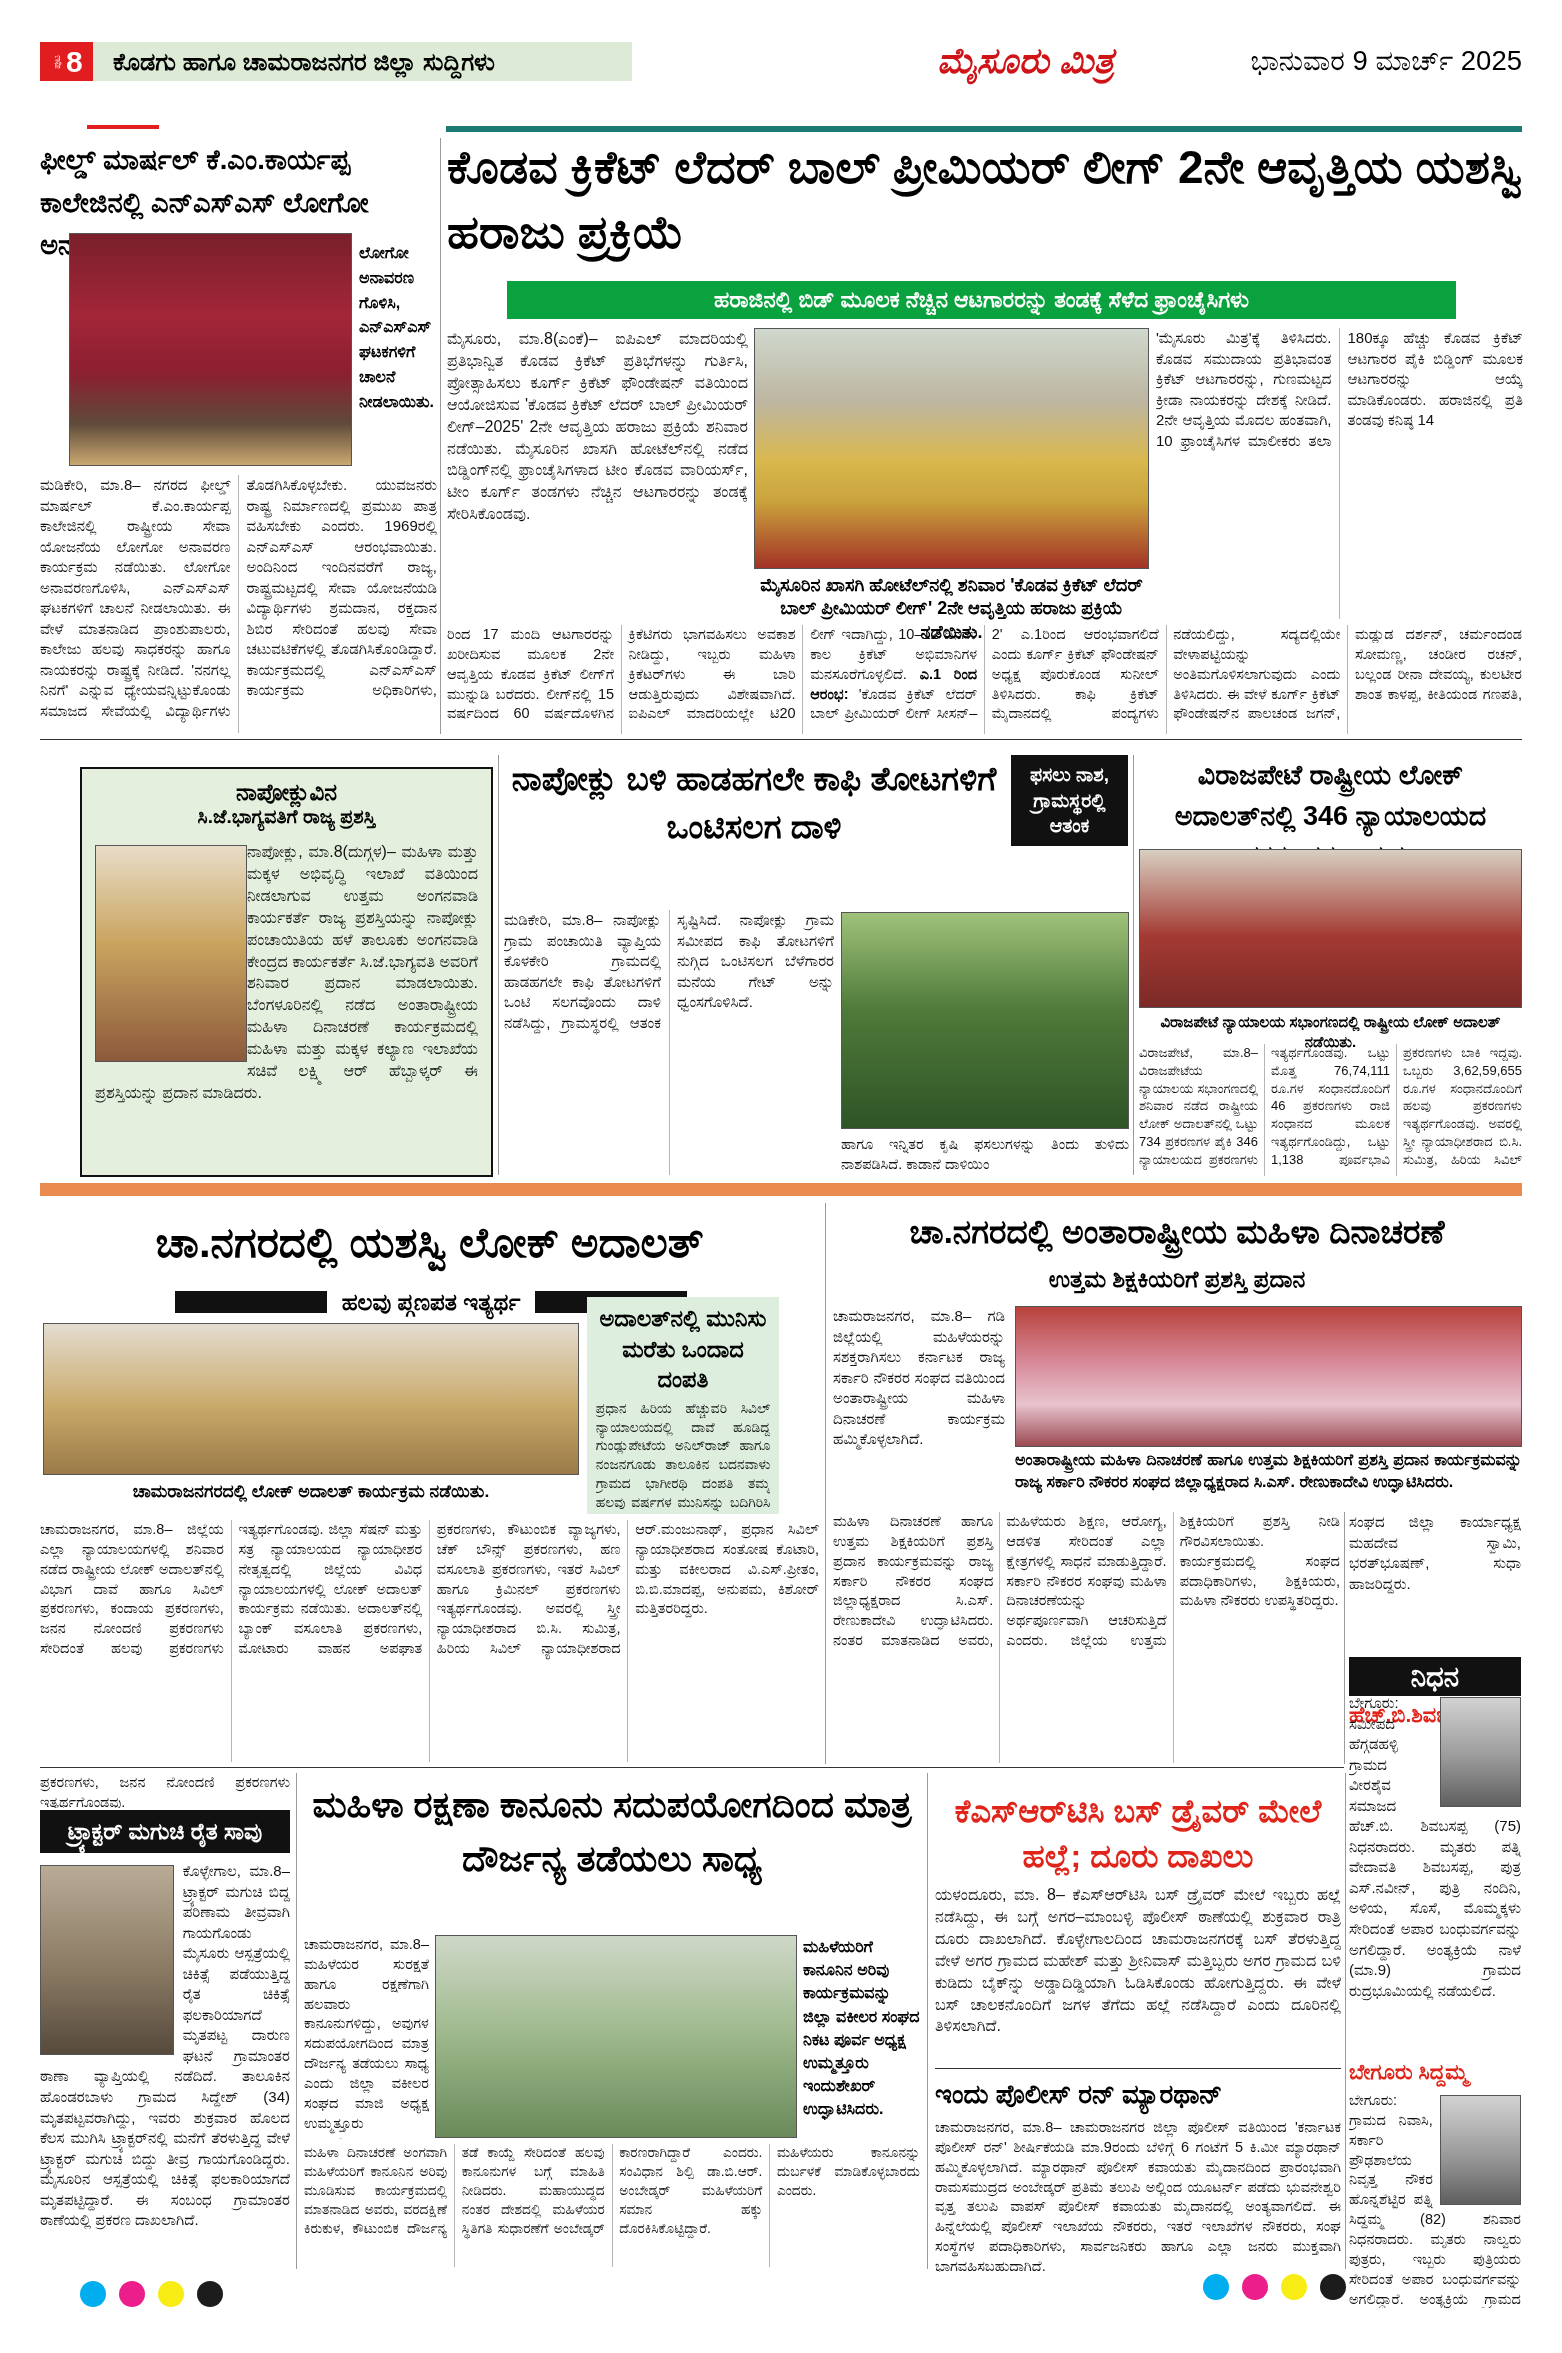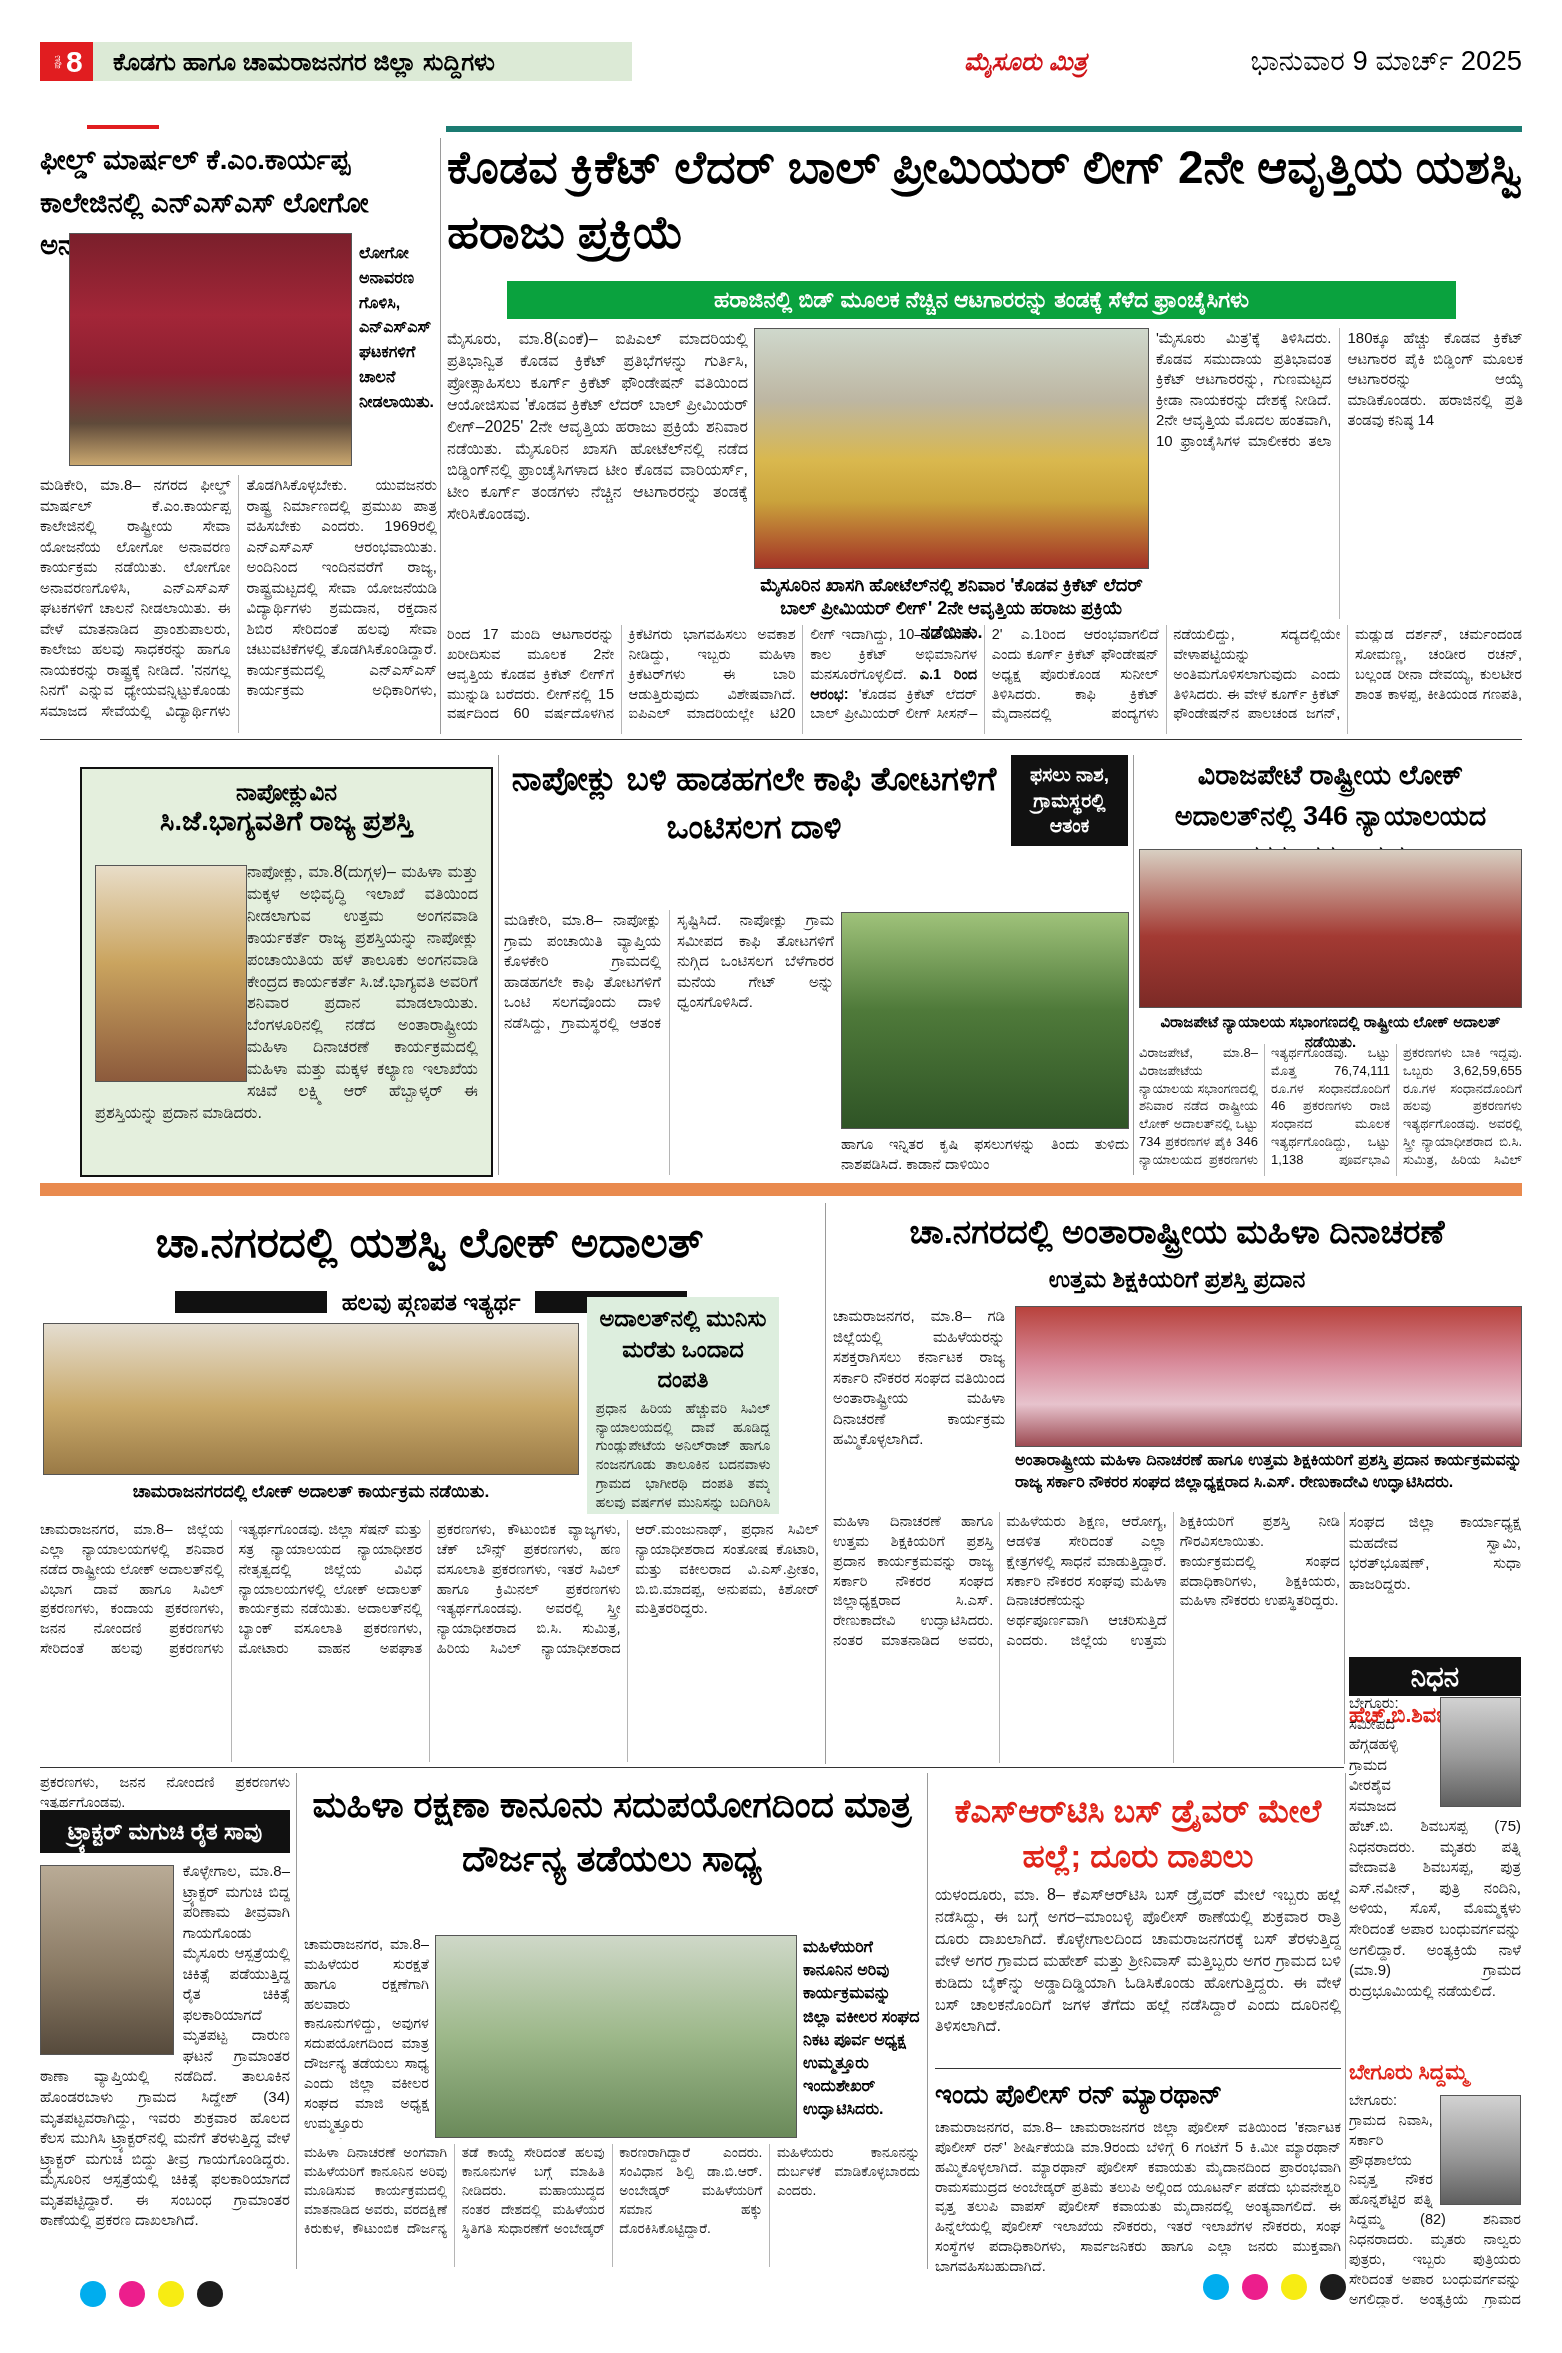--- a/index.html
+++ b/index.html
@@ -39,21 +39,21 @@
 
 <div id="page">
 
   <div class="abs" style="left:40px;top:42px;width:54px;height:39px;background:var(--page-red);color:#fff;display:flex;align-items:center;justify-content:center;gap:2.9px">
     <span style="font-size:9.4px;writing-mode:vertical-rl;transform:rotate(180deg)">ಪುಟ</span>
     <span style="font-size:30px;font-weight:700">8</span>
   </div>
   <div class="abs" style="left:93px;top:42px;width:539px;height:39px;background:var(--strip-green-bg);display:flex;align-items:center;padding-left:20px">
     <span class="hl" style="font-size:24px">ಕೊಡಗು ಹಾಗೂ ಚಾಮರಾಜನಗರ ಜಿಲ್ಲಾ ಸುದ್ದಿಗಳು</span>
   </div>
-  <div class="abs center" style="left:906px;top:38px;width:239px;height:46px;color:var(--masthead-red);font-size:25px;font-weight:700;font-style:italic;line-height:46px">ಮೈಸೂರು ಮಿತ್ರ</div>
+  <div class="abs center" style="left:906px;top:38px;width:239px;height:46px;color:var(--masthead-red);font-size:36px;font-weight:700;font-style:italic;line-height:46px">ಮೈಸೂರು ಮಿತ್ರ</div>
   <div class="abs" style="left:1145px;top:45px;width:377px;height:32px;text-align:right;font-size:27.5px;font-weight:400">ಭಾನುವಾರ 9 ಮಾರ್ಚ್ 2025</div>
   <div class="abs" style="left:87px;top:125px;width:72px;height:4.3px;background:var(--page-red)"></div>
   <div class="abs" style="left:446px;top:126px;width:1076px;height:5.8px;background:var(--teal-rule)"></div>
 
   <div class="abs hl" style="left:40px;top:139px;width:397px;height:90px;font-size:27.5px;line-height:1.55">ಫೀಲ್ಡ್ ಮಾರ್ಷಲ್ ಕೆ.ಎಂ.ಕಾರ್ಯಪ್ಪ ಕಾಲೇಜಿನಲ್ಲಿ ಎನ್‌ಎಸ್‌ಎಸ್ ಲೋಗೋ ಅನಾವರಣ</div>
   <div class="abs photo ph-curtain" style="left:69px;top:233px;width:283px;height:233px"></div>
   <div class="abs" style="left:359px;top:241px;width:78px;height:226px;font-size:16px;line-height:1.55;font-weight:700">ಲೋಗೋ ಅನಾವರಣ ಗೊಳಿಸಿ, ಎನ್‌ಎಸ್‌ಎಸ್ ಘಟಕಗಳಿಗೆ ಚಾಲನೆ ನೀಡಲಾಯಿತು.</div>
   <div class="abs bodytext cols2" style="left:40px;top:475px;width:397px;height:258px">ಮಡಿಕೇರಿ, ಮಾ.8– ನಗರದ ಫೀಲ್ಡ್ ಮಾರ್ಷಲ್ ಕೆ.ಎಂ.ಕಾರ್ಯಪ್ಪ ಕಾಲೇಜಿನಲ್ಲಿ ರಾಷ್ಟ್ರೀಯ ಸೇವಾ ಯೋಜನೆಯ ಲೋಗೋ ಅನಾವರಣ ಕಾರ್ಯಕ್ರಮ ನಡೆಯಿತು. ಲೋಗೋ ಅನಾವರಣಗೊಳಿಸಿ, ಎನ್‌ಎಸ್‌ಎಸ್ ಘಟಕಗಳಿಗೆ ಚಾಲನೆ ನೀಡಲಾಯಿತು. ಈ ವೇಳೆ ಮಾತನಾಡಿದ ಪ್ರಾಂಶುಪಾಲರು, ಕಾಲೇಜು ಹಲವು ಸಾಧಕರನ್ನು ಹಾಗೂ ನಾಯಕರನ್ನು ರಾಷ್ಟ್ರಕ್ಕೆ ನೀಡಿದೆ. 'ನನಗಲ್ಲ ನಿನಗೆ' ಎನ್ನುವ ಧ್ಯೇಯವನ್ನಿಟ್ಟುಕೊಂಡು ಸಮಾಜದ ಸೇವೆಯಲ್ಲಿ ವಿದ್ಯಾರ್ಥಿಗಳು ತೊಡಗಿಸಿಕೊಳ್ಳಬೇಕು. ಯುವಜನರು ರಾಷ್ಟ್ರ ನಿರ್ಮಾಣದಲ್ಲಿ ಪ್ರಮುಖ ಪಾತ್ರ ವಹಿಸಬೇಕು ಎಂದರು. 1969ರಲ್ಲಿ ಎನ್‌ಎಸ್‌ಎಸ್ ಆರಂಭವಾಯಿತು. ಅಂದಿನಿಂದ ಇಂದಿನವರೆಗೆ ರಾಜ್ಯ, ರಾಷ್ಟ್ರಮಟ್ಟದಲ್ಲಿ ಸೇವಾ ಯೋಜನೆಯಡಿ ವಿದ್ಯಾರ್ಥಿಗಳು ಶ್ರಮದಾನ, ರಕ್ತದಾನ ಶಿಬಿರ ಸೇರಿದಂತೆ ಹಲವು ಸೇವಾ ಚಟುವಟಿಕೆಗಳಲ್ಲಿ ತೊಡಗಿಸಿಕೊಂಡಿದ್ದಾರೆ. ಕಾರ್ಯಕ್ರಮದಲ್ಲಿ ಎನ್‌ಎಸ್‌ಎಸ್ ಕಾರ್ಯಕ್ರಮ ಅಧಿಕಾರಿಗಳು, ಉಪನ್ಯಾಸಕರು, ವಿದ್ಯಾರ್ಥಿಗಳು ಉಪಸ್ಥಿತರಿದ್ದರು.</div>
 
   <div class="vr" style="left:440px;top:138px;height:596px"></div>
@@ -65,21 +65,21 @@
   <div class="abs caption" style="left:754px;top:574px;width:395px;height:46px">ಮೈಸೂರಿನ ಖಾಸಗಿ ಹೋಟೆಲ್‌ನಲ್ಲಿ ಶನಿವಾರ 'ಕೊಡವ ಕ್ರಿಕೆಟ್ ಲೆದರ್ ಬಾಲ್ ಪ್ರೀಮಿಯರ್ ಲೀಗ್' 2ನೇ ಆವೃತ್ತಿಯ ಹರಾಜು ಪ್ರಕ್ರಿಯೆ ನಡೆಯಿತು.</div>
   <div class="abs bodytext cols2" style="left:1156px;top:328px;width:367px;height:291px;font-size:15px">'ಮೈಸೂರು ಮಿತ್ರ'ಕ್ಕೆ ತಿಳಿಸಿದರು. ಕೊಡವ ಸಮುದಾಯ ಪ್ರತಿಭಾವಂತ ಕ್ರಿಕೆಟ್ ಆಟಗಾರರನ್ನು, ಗುಣಮಟ್ಟದ ಕ್ರೀಡಾ ನಾಯಕರನ್ನು ದೇಶಕ್ಕೆ ನೀಡಿದೆ. 2ನೇ ಆವೃತ್ತಿಯ ಮೊದಲ ಹಂತವಾಗಿ, 10 ಫ್ರಾಂಚೈಸಿಗಳ ಮಾಲೀಕರು ತಲಾ 180ಕ್ಕೂ ಹೆಚ್ಚು ಕೊಡವ ಕ್ರಿಕೆಟ್ ಆಟಗಾರರ ಪೈಕಿ ಬಿಡ್ಡಿಂಗ್ ಮೂಲಕ ಆಟಗಾರರನ್ನು ಆಯ್ಕೆ ಮಾಡಿಕೊಂಡರು. ಹರಾಜಿನಲ್ಲಿ ಪ್ರತಿ ತಂಡವು ಕನಿಷ್ಠ 14</div>
   <div class="abs bodytext cols6" style="left:447px;top:625px;width:1075px;height:109px;font-size:14.5px">
     <span>ರಿಂದ 17 ಮಂದಿ ಆಟಗಾರರನ್ನು ಖರೀದಿಸುವ ಮೂಲಕ 2ನೇ ಆವೃತ್ತಿಯ ಕೊಡವ ಕ್ರಿಕೆಟ್ ಲೀಗ್‌ಗೆ ಮುನ್ನುಡಿ ಬರೆದರು. ಲೀಗ್‌ನಲ್ಲಿ 15 ವರ್ಷದಿಂದ 60 ವರ್ಷದೊಳಗಿನ ಕ್ರಿಕೆಟಿಗರು ಭಾಗವಹಿಸಲು ಅವಕಾಶ ನೀಡಿದ್ದು, ಇಬ್ಬರು ಮಹಿಳಾ ಕ್ರಿಕೆಟರ್‌ಗಳು ಈ ಬಾರಿ ಆಡುತ್ತಿರುವುದು ವಿಶೇಷವಾಗಿದೆ. ಐಪಿಎಲ್ ಮಾದರಿಯಲ್ಲೇ ಟಿ20 ಲೀಗ್ ಇದಾಗಿದ್ದು, 10–12 ದಿನಗಳ ಕಾಲ ಕ್ರಿಕೆಟ್ ಅಭಿಮಾನಿಗಳ ಮನಸೂರೆಗೊಳ್ಳಲಿದೆ. </span><span class="hl">ಎ.1 ರಿಂದ ಆರಂಭ: </span><span>'ಕೊಡವ ಕ್ರಿಕೆಟ್ ಲೆದರ್ ಬಾಲ್ ಪ್ರೀಮಿಯರ್ ಲೀಗ್ ಸೀಸನ್–2' ಎ.1ರಿಂದ ಆರಂಭವಾಗಲಿದೆ ಎಂದು ಕೂರ್ಗ್ ಕ್ರಿಕೆಟ್ ಫೌಂಡೇಷನ್ ಅಧ್ಯಕ್ಷ ಪೊರುಕೊಂಡ ಸುನೀಲ್ ತಿಳಿಸಿದರು. ಕಾಫಿ ಕ್ರಿಕೆಟ್ ಮೈದಾನದಲ್ಲಿ ಪಂದ್ಯಗಳು ನಡೆಯಲಿದ್ದು, ಸದ್ಯದಲ್ಲಿಯೇ ವೇಳಾಪಟ್ಟಿಯನ್ನು ಅಂತಿಮಗೊಳಿಸಲಾಗುವುದು ಎಂದು ತಿಳಿಸಿದರು. ಈ ವೇಳೆ ಕೂರ್ಗ್ ಕ್ರಿಕೆಟ್ ಫೌಂಡೇಷನ್‌ನ ಪಾಲಚಂಡ ಜಗನ್, ಮಡ್ಲುಡ ದರ್ಶನ್, ಚರ್ಮಂದಂಡ ಸೋಮಣ್ಣ, ಚಂಡೀರ ರಚನ್, ಬಲ್ಲಂಡ ರೀನಾ ದೇವಯ್ಯ, ಕುಲಟೀರ ಶಾಂತ ಕಾಳಪ್ಪ, ಕೀತಿಯಂಡ ಗಣಪತಿ, ಅಣ್ಣಲಮಾಡ ರಾಯ್ ಚಿನಪ್ಪ ಮತ್ತಿತರರಿದ್ದರು.</span>
   </div>
 
   <div class="hr" style="left:40px;top:739px;width:1482px"></div>
 
   <div class="abs" style="left:80px;top:767px;width:413px;height:410px;background:var(--box-green-bg);border:2.2px solid #111;padding:10px 13px;overflow:hidden">
     <div class="hl center" style="font-size:23px">ನಾಪೋಕ್ಲುವಿನ</div>
-    <div class="hl center" style="font-size:27px;margin-bottom:24px">ಸಿ.ಜೆ.ಭಾಗ್ಯವತಿಗೆ ರಾಜ್ಯ ಪ್ರಶಸ್ತಿ</div>
+    <div class="hl center" style="font-size:19px;margin-bottom:13px">ಸಿ.ಜೆ.ಭಾಗ್ಯವತಿಗೆ ರಾಜ್ಯ ಪ್ರಶಸ್ತಿ</div>
     <div class="bodytext" style="font-size:16px">
       <span class="floatimg photo ph-portrait" style="width:152px;height:217px;display:block;shape-outside:border-box"></span>
       <span>ನಾಪೋಕ್ಲು, ಮಾ.8(ದುಗ್ಗಳ)– ಮಹಿಳಾ ಮತ್ತು ಮಕ್ಕಳ ಅಭಿವೃದ್ಧಿ ಇಲಾಖೆ ವತಿಯಿಂದ ನೀಡಲಾಗುವ ಉತ್ತಮ ಅಂಗನವಾಡಿ ಕಾರ್ಯಕರ್ತೆ ರಾಜ್ಯ ಪ್ರಶಸ್ತಿಯನ್ನು ನಾಪೋಕ್ಲು ಪಂಚಾಯಿತಿಯ ಹಳೆ ತಾಲೂಕು ಅಂಗನವಾಡಿ ಕೇಂದ್ರದ ಕಾರ್ಯಕರ್ತೆ ಸಿ.ಜೆ.ಭಾಗ್ಯವತಿ ಅವರಿಗೆ ಶನಿವಾರ ಪ್ರದಾನ ಮಾಡಲಾಯಿತು. ಬೆಂಗಳೂರಿನಲ್ಲಿ ನಡೆದ ಅಂತಾರಾಷ್ಟ್ರೀಯ ಮಹಿಳಾ ದಿನಾಚರಣೆ ಕಾರ್ಯಕ್ರಮದಲ್ಲಿ ಮಹಿಳಾ ಮತ್ತು ಮಕ್ಕಳ ಕಲ್ಯಾಣ ಇಲಾಖೆಯ ಸಚಿವೆ ಲಕ್ಷ್ಮಿ ಆರ್ ಹೆಬ್ಬಾಳ್ಕರ್ ಈ ಪ್ರಶಸ್ತಿಯನ್ನು ಪ್ರದಾನ ಮಾಡಿದರು.</span>
     </div>
   </div>
 
   <div class="abs hl center" style="left:504px;top:755px;width:500px;height:145px;font-size:33px;line-height:1.45">ನಾಪೋಕ್ಲು ಬಳಿ ಹಾಡಹಗಲೇ ಕಾಫಿ ತೋಟಗಳಿಗೆ ಒಂಟಿಸಲಗ ದಾಳಿ</div>
   <div class="abs center blackbar" style="left:1011px;top:755px;width:117px;height:91px;font-size:19px;font-weight:700;line-height:1.35;padding:7.2px 4.3px">ಫಸಲು ನಾಶ, ಗ್ರಾಮಸ್ಥರಲ್ಲಿ ಆತಂಕ</div>
   <div class="abs bodytext cols2" style="left:504px;top:910px;width:330px;height:265px;font-size:15px">ಮಡಿಕೇರಿ, ಮಾ.8– ನಾಪೋಕ್ಲು ಗ್ರಾಮ ಪಂಚಾಯಿತಿ ವ್ಯಾಪ್ತಿಯ ಕೊಳಕೇರಿ ಗ್ರಾಮದಲ್ಲಿ ಹಾಡಹಗಲೇ ಕಾಫಿ ತೋಟಗಳಿಗೆ ಒಂಟಿ ಸಲಗವೊಂದು ದಾಳಿ ನಡೆಸಿದ್ದು, ಗ್ರಾಮಸ್ಥರಲ್ಲಿ ಆತಂಕ ಸೃಷ್ಟಿಸಿದೆ. ನಾಪೋಕ್ಲು ಗ್ರಾಮ ಸಮೀಪದ ಕಾಫಿ ತೋಟಗಳಿಗೆ ನುಗ್ಗಿದ ಒಂಟಿಸಲಗ ಬೆಳೆಗಾರರ ಮನೆಯ ಗೇಟ್ ಅನ್ನು ಧ್ವಂಸಗೊಳಿಸಿದೆ.</div>
   <div class="abs photo ph-estate" style="left:841px;top:912px;width:288px;height:217px"></div>

